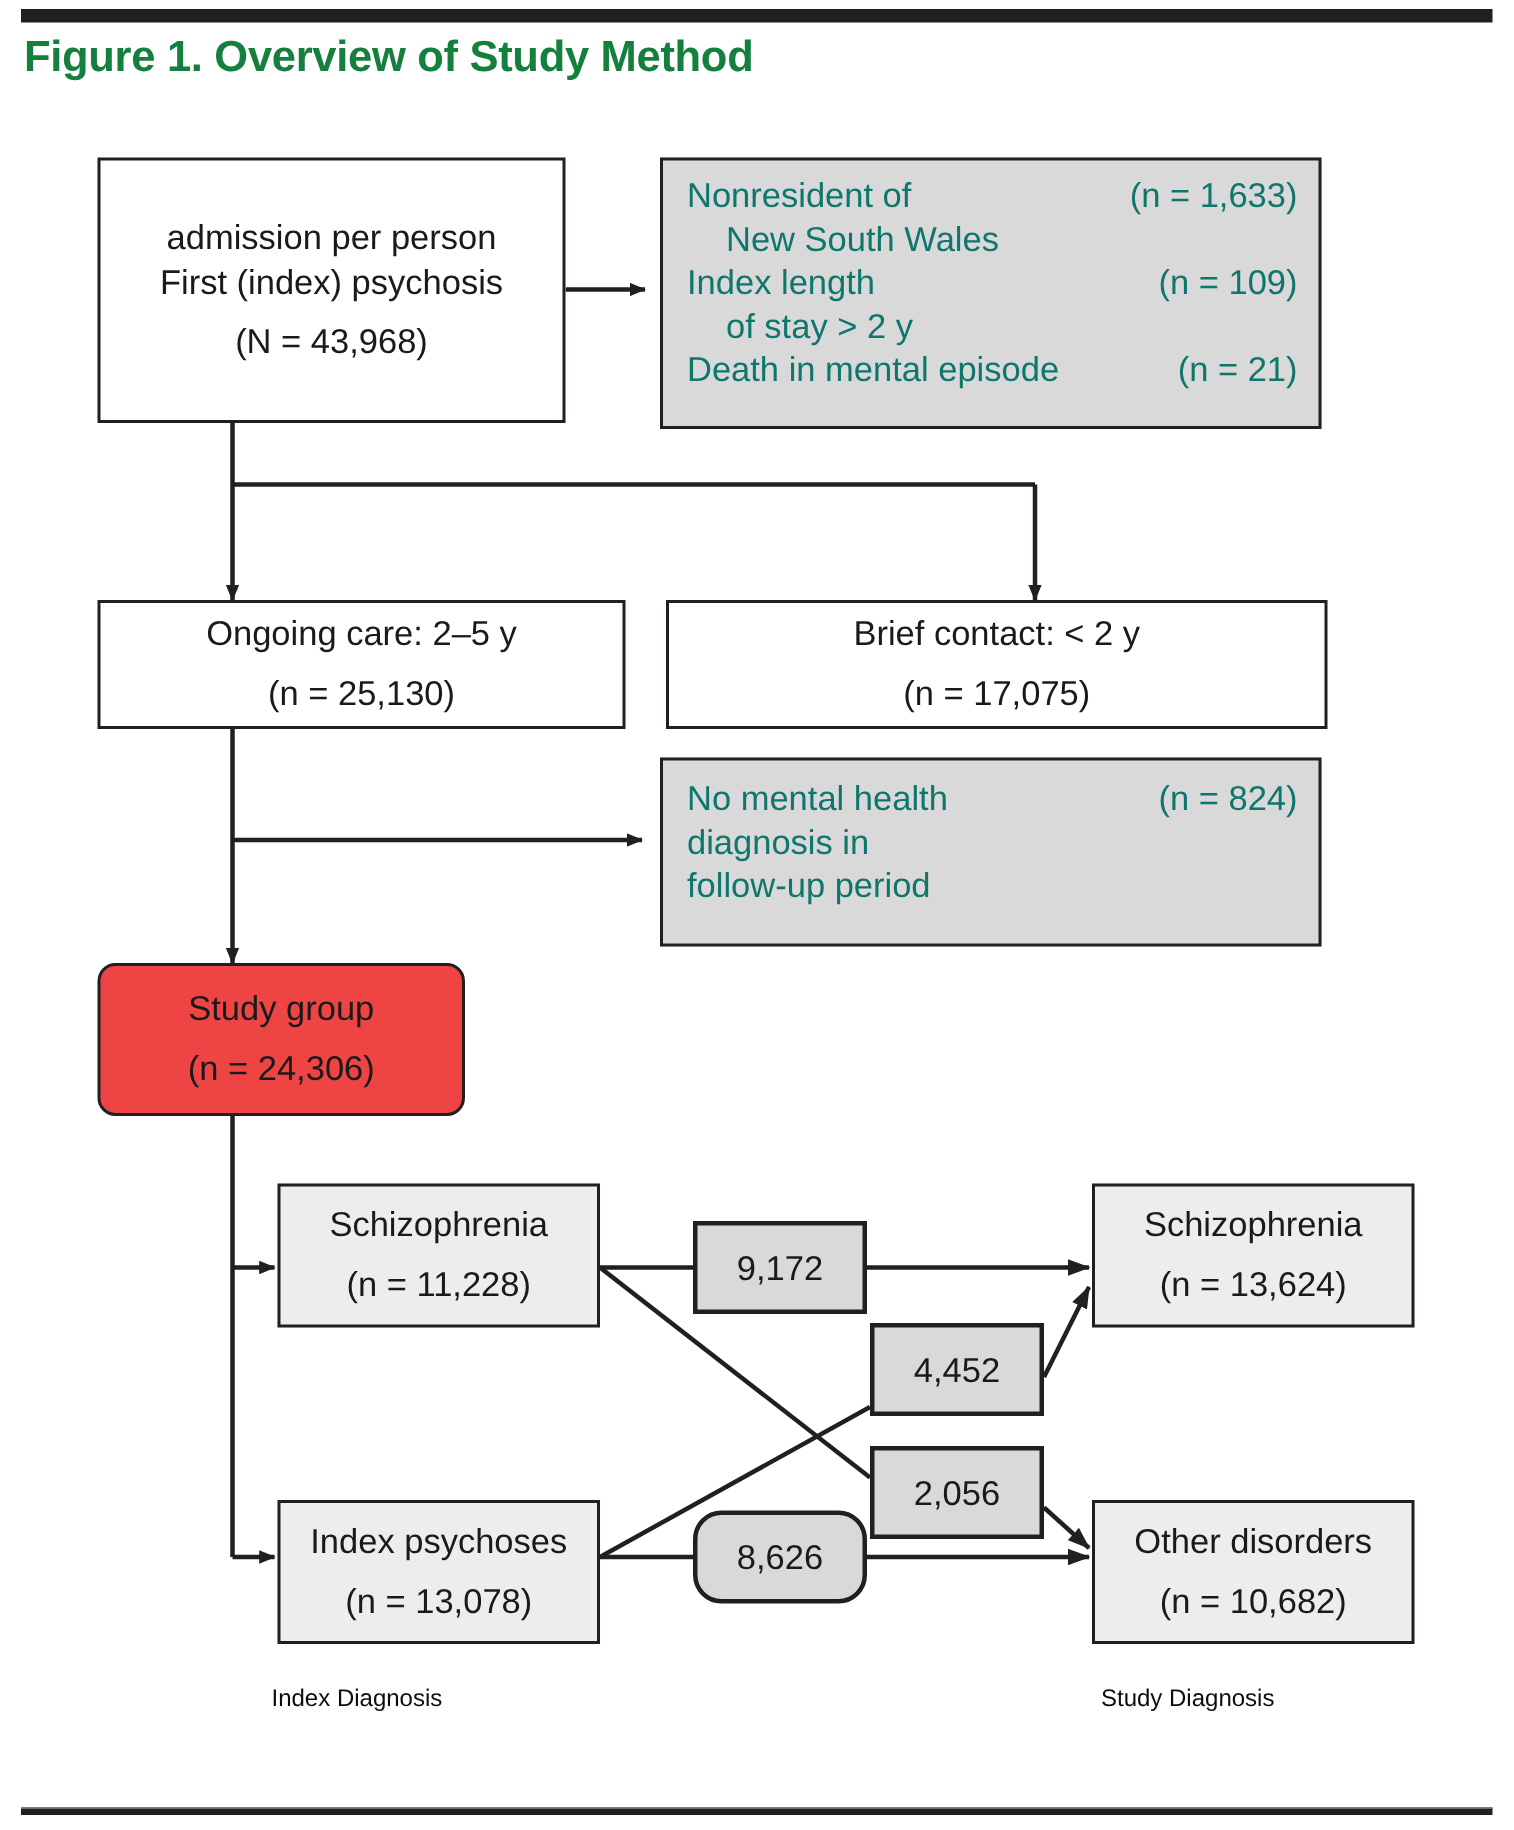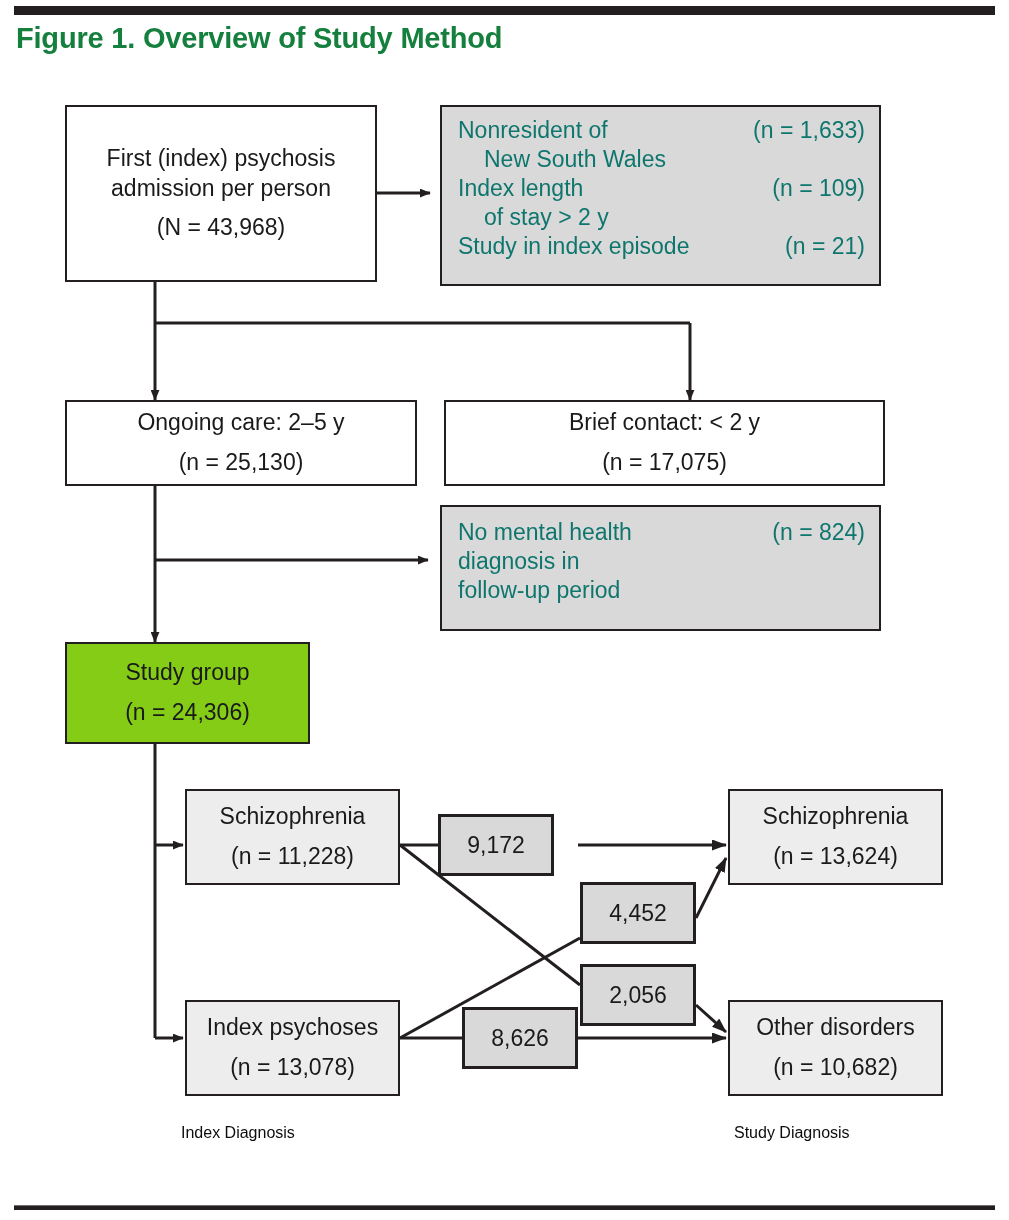--- a/index.html
+++ b/index.html
@@ -57,21 +57,21 @@
     background: #ffffff;
     display: flex;
     flex-direction: column;
     justify-content: center;
     font-size: 23px;
     line-height: 1.30;
     color: #1a1a1a;
   }
   .box.center { align-items: center; text-align: center; }
   .box.shade-light { background: #ededed; }
-  .box.shade-dark  { background: #84cc16; }
+  .box.shade-dark  { background: #ef4444; border-radius: 12px; }
 
   .box .ln { display: block; }
   .spacer-sm { height: 10px; }
 
   
   .excl {
     position: absolute;
     box-sizing: border-box;
     border: 2.5px solid #231f20;
     background: #d9d9d9;
@@ -162,39 +162,39 @@
 
       <path d="M400,845 L580,985"></path>
       <path d="M696,1005 L726,1032" marker-end="url(#ahs)"></path>
 
       <path d="M400,1038 L580,938"></path>
       <path d="M696,918 L726,858" marker-end="url(#ahs)"></path>
     </g>
   </svg>
 
   <div class="box center" style="left:65px; top:105px; width:312px; height:177px; padding:0 14px;">
+    <span class="ln">admission per person</span>
     <span class="ln">First (index) psychosis</span>
-    <span class="ln">admission per person</span>
     <span class="spacer-sm"></span>
     <span class="ln">(N = 43,968)</span>
   </div>
 
   <div class="excl" style="left:440px; top:105px; width:441px; height:181px;">
     <div class="excl-row">
       <span class="excl-label">Nonresident of</span>
       <span class="excl-count">(n = 1,633)</span>
     </div>
     <span class="excl-cont">New South Wales</span>
     <div class="excl-row">
       <span class="excl-label">Index length</span>
       <span class="excl-count">(n = 109)</span>
     </div>
     <span class="excl-cont">of stay &gt; 2 y</span>
     <div class="excl-row">
-      <span class="excl-label">Study in index episode</span>
+      <span class="excl-label">Death in mental episode</span>
       <span class="excl-count">(n = 21)</span>
     </div>
   </div>
 
   <div class="box center" style="left:65px; top:400px; width:352px; height:86px;">
     <span class="ln">Ongoing care: 2–5 y</span>
     <span class="spacer-sm"></span>
     <span class="ln">(n = 25,130)</span>
   </div>
 
@@ -240,33 +240,33 @@
     <span class="spacer-sm"></span>
     <span class="ln">(n = 13,624)</span>
   </div>
 
   <div class="box center shade-light" style="left:728px; top:1000px; width:215px; height:96px;">
     <span class="ln">Other disorders</span>
     <span class="spacer-sm"></span>
     <span class="ln">(n = 10,682)</span>
   </div>
 
-  <div class="chip" style="left:438px; top:814px; width:116px; height:62px;">
+  <div class="chip" style="left:462px; top:814px; width:116px; height:62px;">
     <span>9,172</span>
   </div>
 
   <div class="chip" style="left:580px; top:882px; width:116px; height:62px;">
     <span>4,452</span>
   </div>
 
   <div class="chip" style="left:580px; top:964px; width:116px; height:62px;">
     <span>2,056</span>
   </div>
 
-  <div class="chip" style="left:462px; top:1007px; width:116px; height:62px;">
+  <div class="chip" style="left:462px; top:1007px; width:116px; height:62px;border-radius:19px;">
     <span>8,626</span>
   </div>
 
   <div class="col-caption" style="left:181px; top:1124px;">Index Diagnosis</div>
   <div class="col-caption" style="left:734px; top:1124px;">Study Diagnosis</div>
 
   <div class="rule-bottom"></div>
 
 </div>
 

